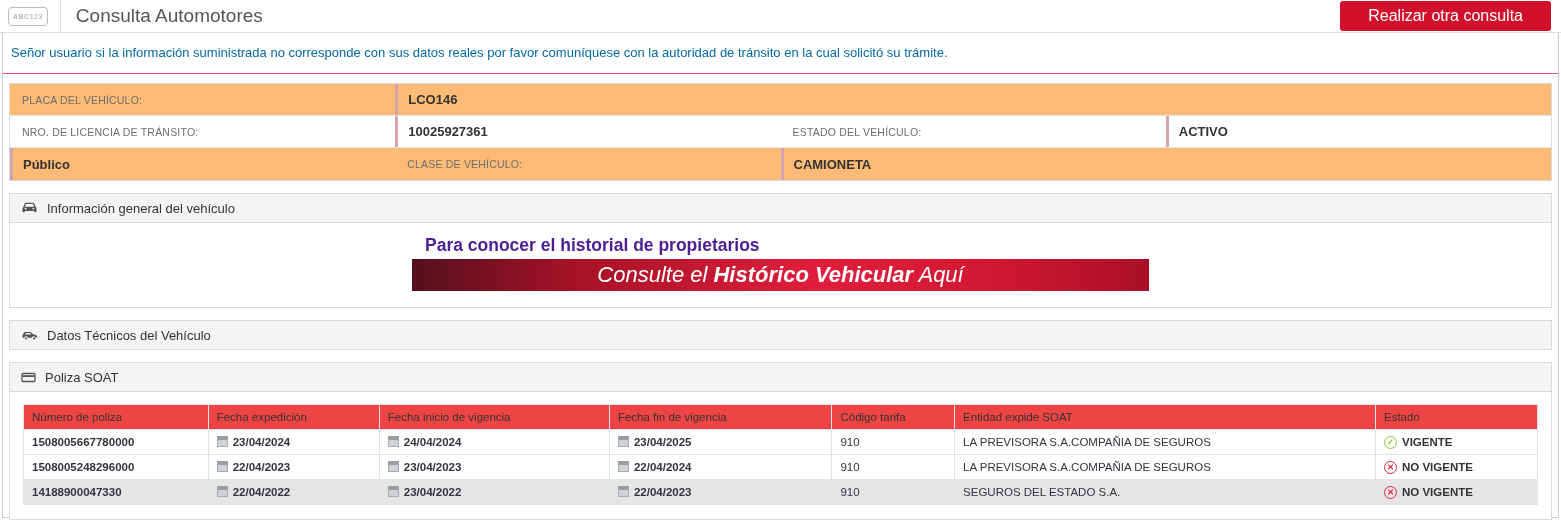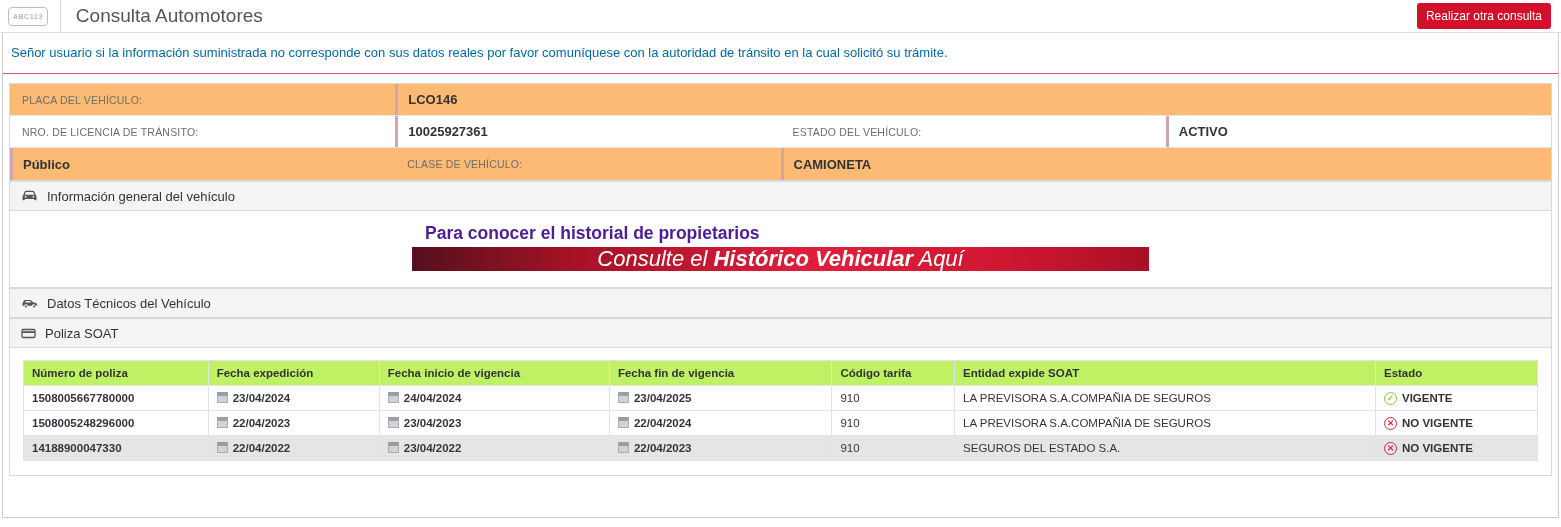--- a/index.html
+++ b/index.html
@@ -3,57 +3,57 @@
 <meta charset="utf-8">
 <style>
   * { box-sizing: border-box; margin: 0; padding: 0; }
   html,body { width:1561px; height:527px; background:#fff; font-family:"Liberation Sans",sans-serif; overflow:hidden; }
 
   
   .topbar { height:33px; display:flex; align-items:center; padding:0 10px 0 8px; border-bottom:1px solid #ddd; background:#fff; }
   .plate-badge { border:1px solid #bcbcbc; border-radius:4px; color:#b9b9b9; font-size:7px; font-weight:bold; letter-spacing:.5px; padding:5px 4px; line-height:1; }
   .topbar-divider { width:1px; align-self:stretch; background:#ddd; margin-left:12px; }
   .topbar-title { margin-left:15px; font-size:19px; color:#555; }
-  .btn-red { margin-left:auto; background:#d3102c; color:#fff; border:none; border-radius:3px; font-size:12px; font-family:inherit; padding:6px 9px; cursor:pointer; }
+  .btn-red { margin-left:auto; background:#d3102c; color:#fff; border:none; border-radius:3px; font-size:16px; font-family:inherit; padding:6px 28px; cursor:pointer; }
 
   
   .wrapper { margin:0 2px; border:1px solid #ccc; border-top:none; height:485px; background:#fff; }
   .notice { border-bottom:1px solid #ec4899; padding:12px 8px 13px; font-size:13px; color:#0369a1; }
   .content { padding:9px 6px 0; }
 
   
   .info-panel { border:1px solid #d9d9d9; }
   .info-row { display:flex; height:32px; background:#fff; border-bottom:1px solid #e4e4e4; }
   .info-row:last-child { border-bottom:none; }
   .info-row.gray { background:#fdba74;text-align:center; }
   .icell { width:25%; display:flex; align-items:center; }
   .icell.lbl { font-size:10.5px; color:#6e6e6e; padding-left:12px; letter-spacing:.2px; }
   .icell.val { font-size:13px; font-weight:bold; color:#333; padding-left:10px; border-left:3px solid #d5a4aa; }
   .icell.val.empty { border-left:none; }
 
   
-  .section { border:1px solid #d9d9d9; }
+  .section { margin-top:12px; border:1px solid #d9d9d9; }
   .section-header { background:#f4f4f4; height:28px; display:flex; align-items:center; gap:9px; padding:0 11px; font-size:13px; color:#333; }
   .section-body { border-top:1px solid #d9d9d9; background:#fff; }
   .sec-icon { display:inline-flex; color:#555; }
 
   
   .promo-body { padding:12px 0 16px; }
   .promo { width:737px; margin:0 auto; }
   .promo-line1 { color:#4c1d95; font-weight:bold; font-size:17.5px; padding-left:13px; margin-bottom:3px; }
-  .promo-banner { height:24px; display:flex; align-items:center; justify-content:center;
+  .promo-banner { height:32px; display:flex; align-items:center; justify-content:center;
     background:linear-gradient(90deg,#54101c 0%,#a61226 22%,#e01e3c 55%,#d01732 80%,#a81026 100%);
     color:#fff; font-style:italic; font-size:22px; white-space:pre; }
   .promo-banner .b { font-weight:bold; }
 
   
   .soat-body { padding:12px 13px 14px; }
   table { width:100%; border-collapse:collapse; table-layout:fixed; }
   th,td { border:1px solid #e3e3e3; padding:4px 8px; font-size:11.5px; text-align:left; height:25px; overflow:hidden; white-space:nowrap; }
-  th { font-weight:bold; color:#333; background:#bef264; }
+  th { font-weight:normal; color:#333; background:#ef4444; }
   td { color:#33343d; }
   td.strong { font-weight:bold; }
   tr.striped td { background:#e5e5e5; }
   .c-policy{width:12.2%} .c-issued{width:11.3%} .c-start{width:15.2%} .c-end{width:14.7%}
   .c-tariff{width:8.1%} .c-entity{width:27.8%} .c-status{width:10.7%}
 
   .cal-icon { display:inline-block; width:11px; height:11px; margin-right:5px; vertical-align:-1px;
     background:#cfd2d6; border:1px solid #a9adb3; border-top:4px solid #999ea5; }
   .date-cell { font-weight:bold; }
   .status-wrap { display:flex; align-items:center; font-weight:bold; color:#333; }

